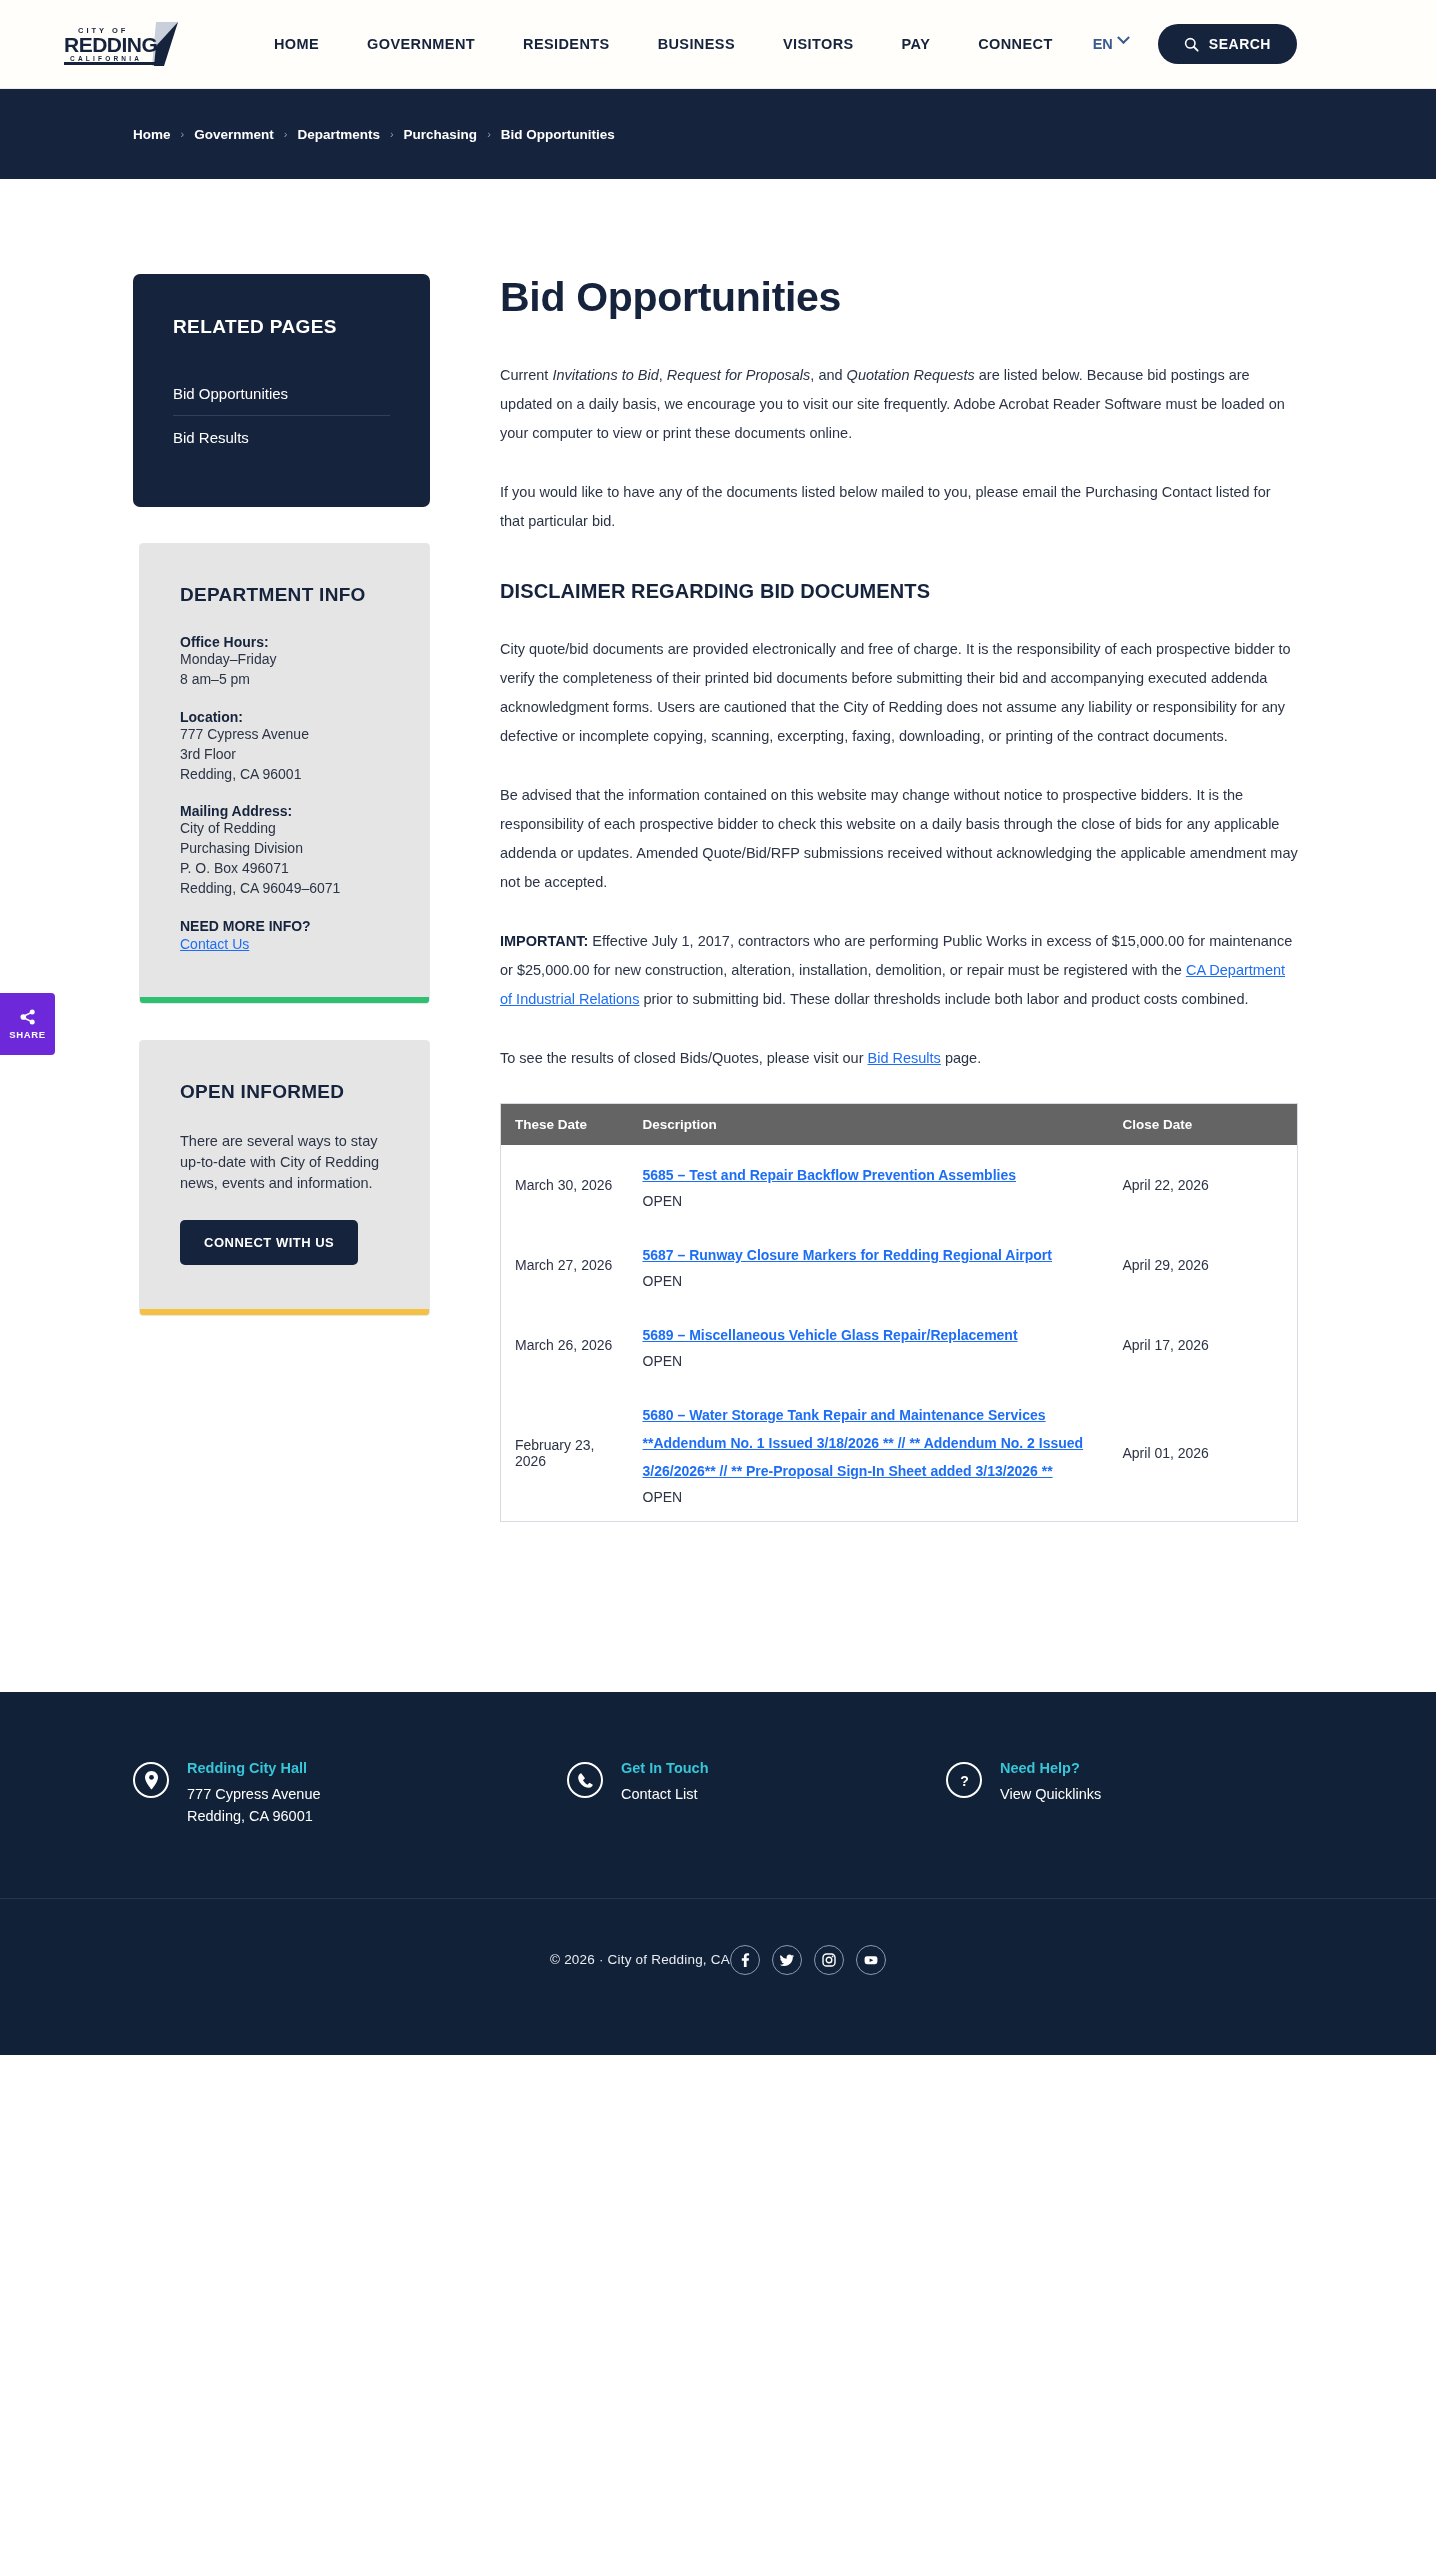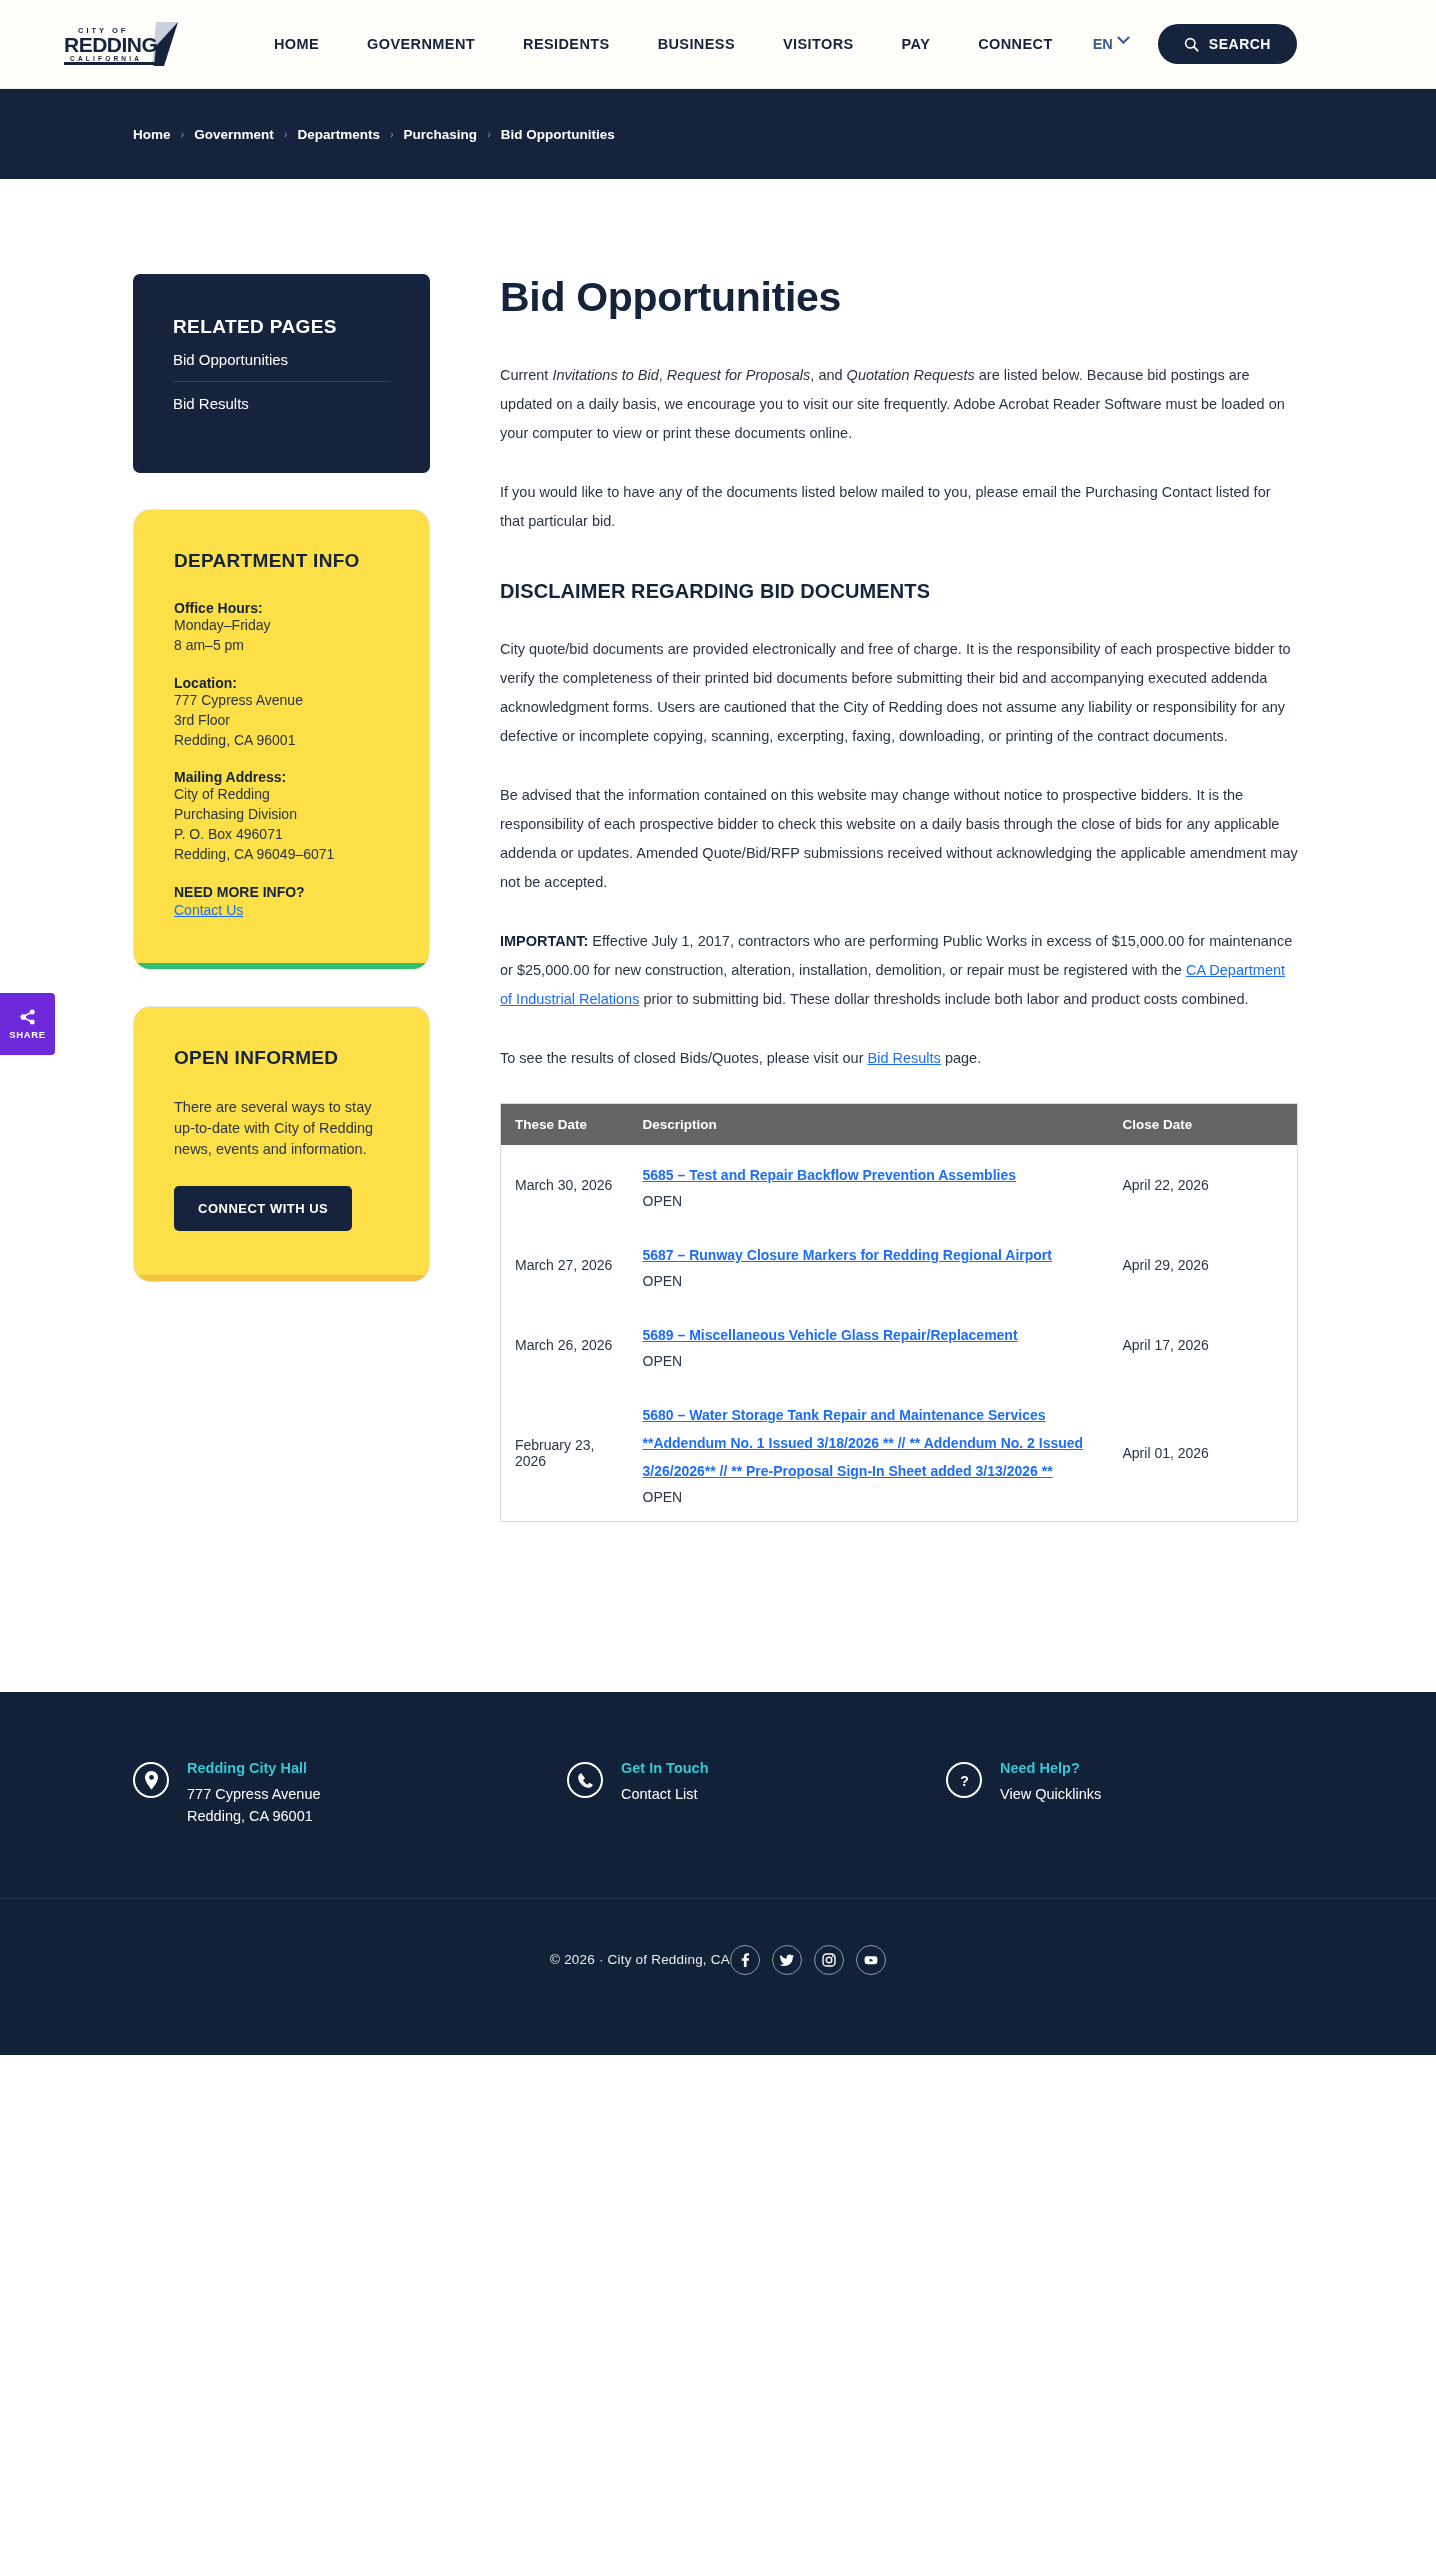--- a/index.html
+++ b/index.html
@@ -77,34 +77,36 @@
 
   
   .card-related {
     background: #16233d;
     border-radius: 7px;
     padding: 42px 40px 48px 40px;
     color: #fff;
   }
   .card-related h2 {
     font-size: 19px; letter-spacing: 0.4px; font-weight: bold;
+    margin-bottom: 34px;
   }
   .rel-link {
     display: block; color: #fff; font-size: 15px; padding: 13px 0;
     cursor: pointer; text-decoration: none;
   }
   .rel-link + .rel-link { border-top: 1px solid #33405c; }
 
   .card-white {
-    background: #fde047;
+    background: #e5e5e5;
     border: 1px solid #e3e6ea;
-    border-radius: 17px;
+    border-radius: 4px;
     margin-top: 36px;
     position: relative;
     overflow: hidden;
+    margin-left: 6px;
   }
   .card-white .inner { padding: 40px 40px 44px 40px; }
   .card-white .accentbar { height: 6px; width: 100%; }
   .card-white h2 {
     font-size: 19px; letter-spacing: 0.3px; font-weight: bold;
     margin-bottom: 28px; color: #16233d;
   }
   .di-label { font-weight: bold; font-size: 14px; color: #16233d; }
   .di-line { font-size: 14px; color: #2b3446; line-height: 1.42; }
   .di-group { margin-bottom: 19px; }

